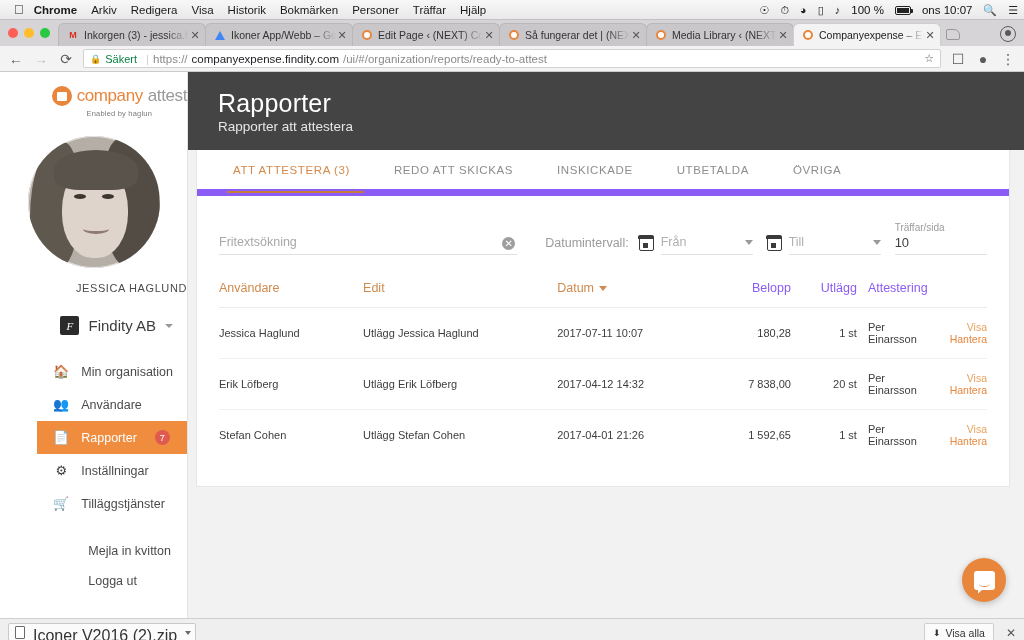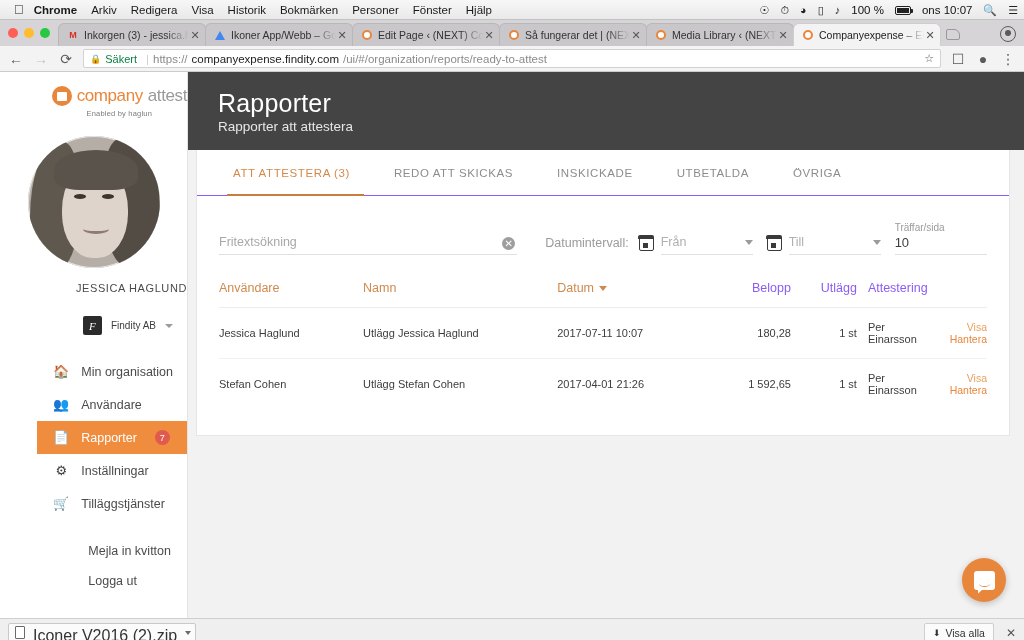--- a/index.html
+++ b/index.html
@@ -113,21 +113,21 @@
   .avatar .fringe{ position:absolute; left:26px; top:14px; width:84px;height:40px;background:#5a534b;border-radius:50% 50% 30% 30%;}
   .avatar .eyeL,.avatar .eyeR{ position:absolute; top:58px; width:12px;height:5px;background:#3c362f;border-radius:50%;}
   .avatar .eyeL{ left:46px;} .avatar .eyeR{ left:74px;}
   .avatar .smile{ position:absolute; left:55px; top:88px; width:26px;height:10px;border-bottom:3px solid #8f7b73;border-radius:0 0 50% 50%;}
   .username{ text-align:center; font-size:11px; color:#4a4a4a; letter-spacing:.6px; margin-top:14px;}
   .orgrow{
     display:flex; align-items:center; gap:9px; padding:10px 14px 10px 16px; margin-top:12px; cursor:pointer;
   }
   .orgicon{ width:19px;height:19px;background:#2b2b2b;border-radius:2px;display:flex;align-items:center;justify-content:center;
             color:#fff; font-size:11px; font-style:italic; font-family:"Liberation Serif", serif; flex:0 0 19px;}
-  .orgname{ font-size:10px; color:#3d3d3d; flex:1 1 auto;}
+  .orgname{ font-size:15px; color:#3d3d3d; flex:1 1 auto;}
   .caret{ width:0;height:0;border-left:4px solid transparent;border-right:4px solid transparent;border-top:4px solid #9a9a9a;}
   .nav{ margin-top:10px; }
   .nav a{
     display:flex; align-items:center; gap:12px; padding:9px 14px 9px 16px;
     font-size:12.5px; color:#4b4b4b; text-decoration:none; cursor:pointer;
   }
   .nav a.active{ background:#ef8c3d; color:#fff; }
   .nav a .ni{ width:16px; flex:0 0 16px; display:flex; align-items:center; justify-content:center; font-size:13px; color:#3e3e3e;}
   .nav a.active .ni{ color:#fff; }
   .badge{
@@ -142,21 +142,21 @@
   .pghead{
     background:#444444; color:#fff; padding:18px 0 14px 30px; height:78px;
   }
   .pghead h1{ font-size:25px; font-weight:normal; line-height:1.05; letter-spacing:.2px;}
   .pghead .sub{ font-size:13.5px; color:#e6e6e6; margin-top:3px; }
   .card{
     background:#fff; margin:8px 14px 0 8px; border:1px solid #e6e6e6; border-top:none;
     flex:0 0 auto;
   }
   .card{ margin:0 14px 0 8px; }
-  .tabs{ display:flex; align-items:center; padding:0 22px; border-bottom:1px solid #8b5cf6; height:46px; }
+  .tabs{ display:flex; align-items:center; padding:0 22px; border-bottom:7px solid #8b5cf6; height:46px; }
   .tabs .t{
     font-size:11.5px; letter-spacing:.6px; color:#8d8d8d; padding:0 22px; height:46px;
     display:flex;align-items:center; position:relative; cursor:pointer; white-space:nowrap;
   }
   .tabs .t:first-child{ padding-left:14px;}
   .tabs .t.sel{ color:#d4894a; }
   .tabs .t.sel:after{ content:""; position:absolute; left:8px; right:8px; bottom:0; height:2px; background:#c87d3e;}
   .filters{ display:flex; align-items:flex-end; padding:26px 22px 10px 22px; gap:0; }
   .fsearch{ width:310px; position:relative; }
   .fsearch input{
@@ -230,21 +230,21 @@
 
 <div class="macbar">
   <span class="apple"></span>
   <span class="mi bold">Chrome</span>
   <span class="mi">Arkiv</span>
   <span class="mi">Redigera</span>
   <span class="mi">Visa</span>
   <span class="mi">Historik</span>
   <span class="mi">Bokmärken</span>
   <span class="mi">Personer</span>
-  <span class="mi">Fönster</span>
+  <span class="mi">Träffar</span>
   <span class="mi">Hjälp</span>
 
   <span class="right">
     <span class="ic">☉</span>
     <span class="ic">⏱</span>
     <span class="ic">◕</span>
     <span class="ic">▯</span>
     <span class="ic">♪</span>
     <span class="txt">100 %</span>
     <span class="batt">
@@ -435,21 +435,21 @@
             <span class="cv"></span>
           </div>
         </div>
       </div>
 
       <div style="padding:0 22px 26px 22px;">
         <table>
           <thead>
             <tr>
               <th style="width:150px">Användare</th>
-              <th style="width:205px">Namn</th>
+              <th style="width:205px">Edit</th>
               <th style="width:150px"><span>Datum</span><span class="sortcaret"></span></th>
               <th class="dark r" style="width:95px">Belopp</th>
               <th class="dark r" style="width:68px">Utlägg</th>
               <th class="dark" style="padding-left:11px">Attestering</th>
               <th></th>
             </tr>
           </thead>
           <tbody>
             <tr>
               <td>Jessica Haglund</td>
@@ -457,20 +457,32 @@
               <td>2017-07-11 10:07</td>
               <td class="r">180,28</td>
               <td class="r">1 st</td>
               <td style="padding-left:11px">Per Einarsson</td>
               <td class="act r">
                 <a>Visa</a>
                 <a class="strong" style="margin-left:22px">Hantera</a>
               </td>
             </tr>
             <tr>
+              <td>Erik Löfberg</td>
+              <td>Utlägg Erik Löfberg</td>
+              <td>2017-04-12 14:32</td>
+              <td class="r">7 838,00</td>
+              <td class="r">20 st</td>
+              <td style="padding-left:11px">Per Einarsson</td>
+              <td class="act r">
+                <a>Visa</a>
+                <a class="strong" style="margin-left:22px">Hantera</a>
+              </td>
+            </tr>
+            <tr>
               <td>Stefan Cohen</td>
               <td>Utlägg Stefan Cohen</td>
               <td>2017-04-01 21:26</td>
               <td class="r">1 592,65</td>
               <td class="r">1 st</td>
               <td style="padding-left:11px">Per Einarsson</td>
               <td class="act r">
                 <a>Visa</a>
                 <a class="strong" style="margin-left:22px">Hantera</a>
               </td>

